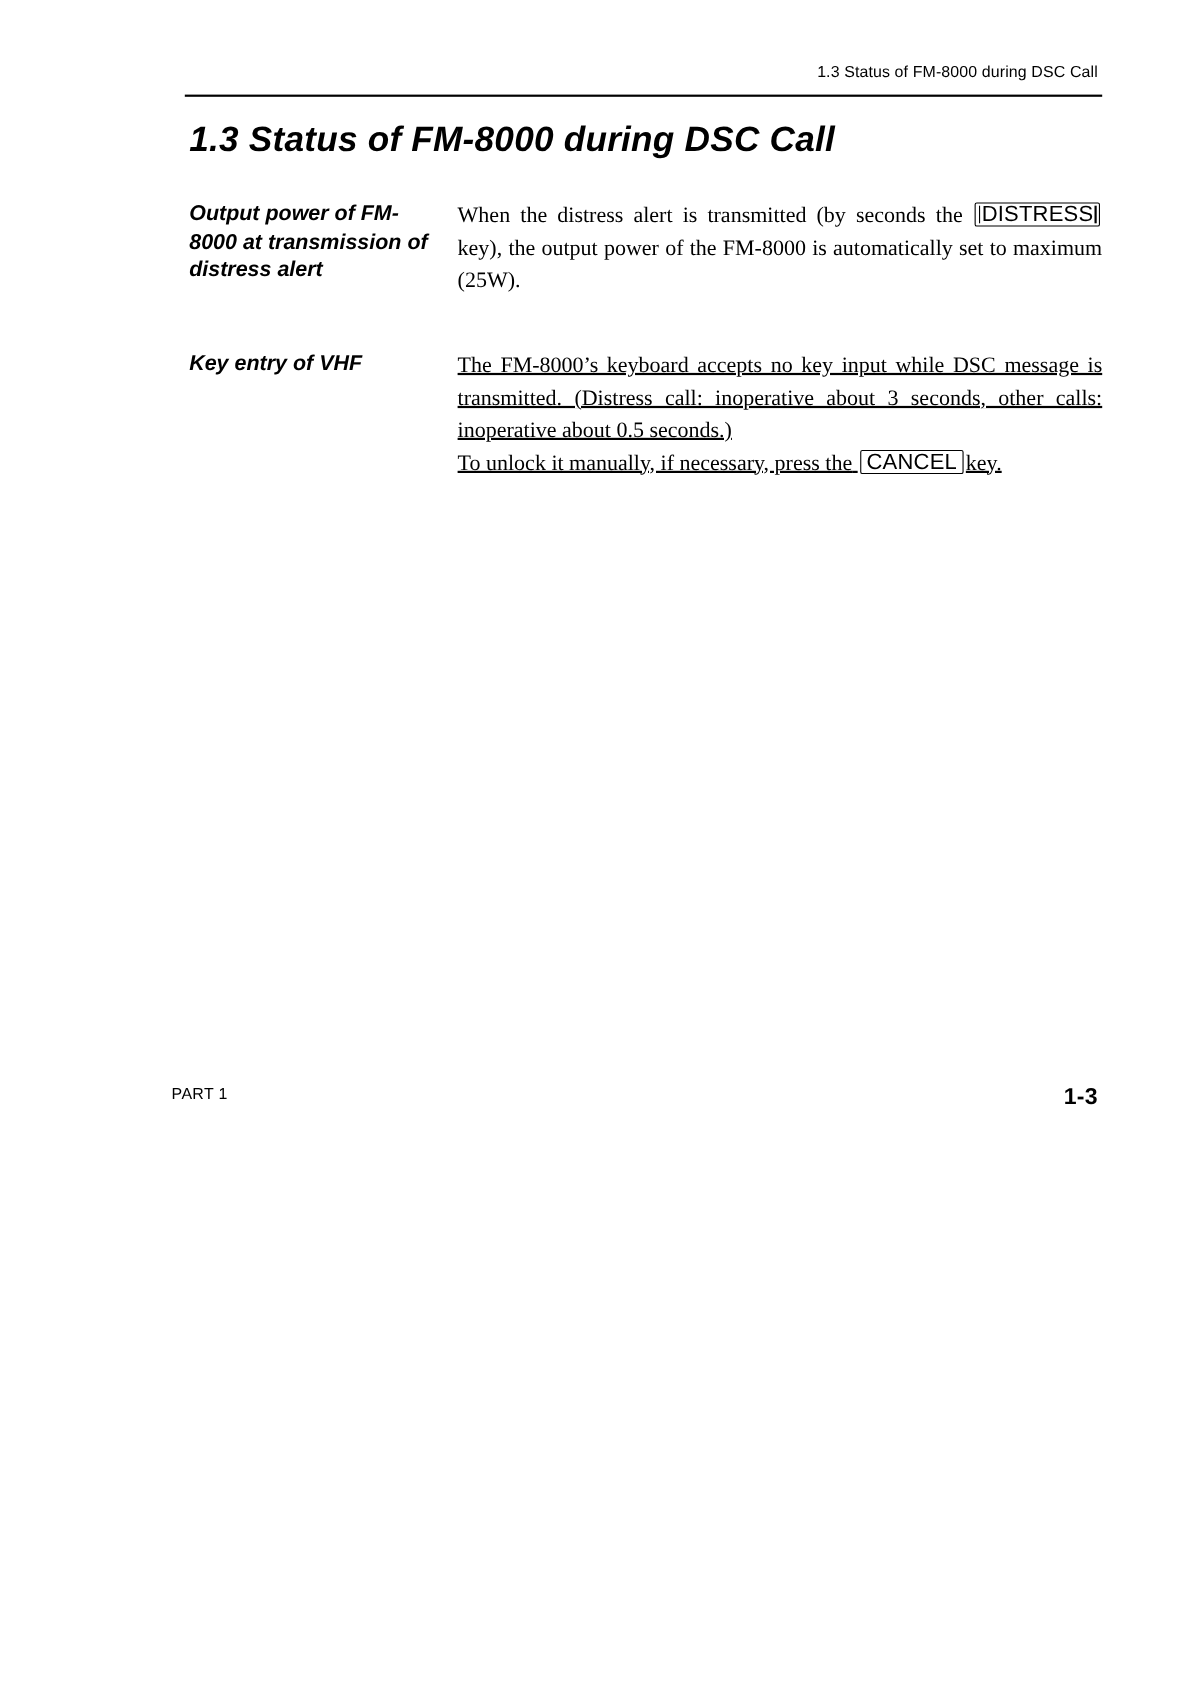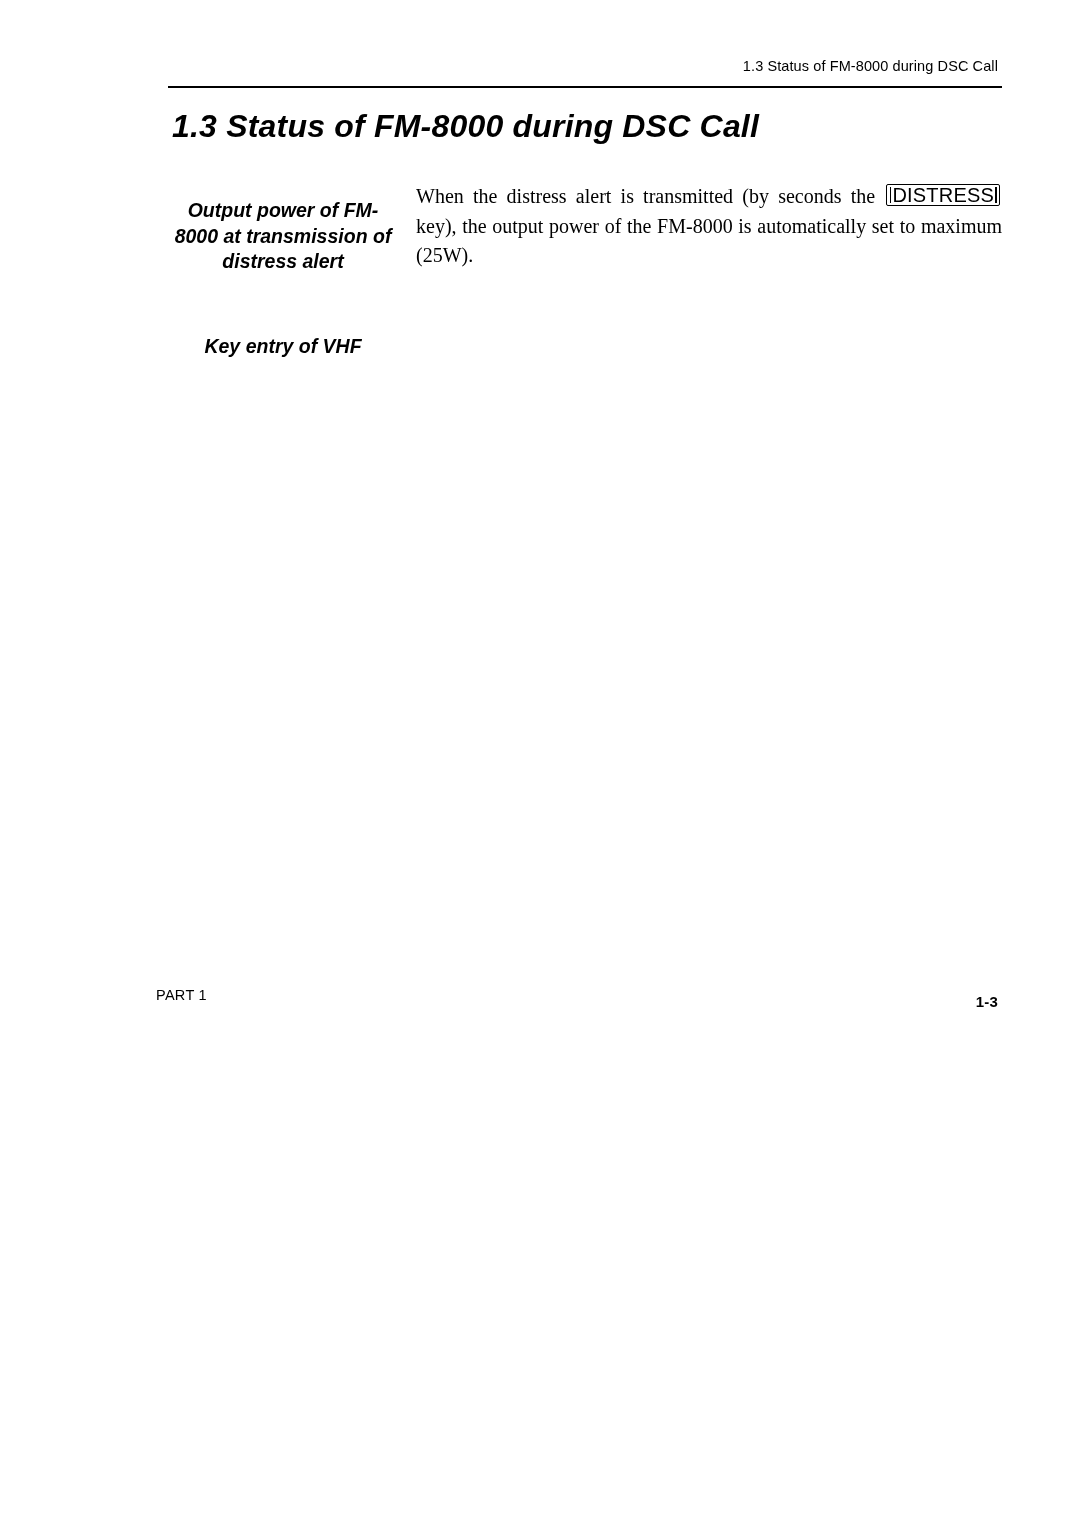--- a/index.html
+++ b/index.html
@@ -53,29 +53,28 @@
 
   
   .block {
     position: absolute;
     left: 172px;
     width: 830px;
   }
   .block .term {
     position: absolute;
     left: 0;
-    top: 16px;
+    top: 0;
     width: 222px;
     font-family: "Liberation Sans", sans-serif;
     font-weight: bold;
     font-style: italic;
     font-size: 19.5px;
     line-height: 25.5px;
     color: #000;
-    text-align: center;
   }
   .block .body {
     margin-left: 244px;
     width: 586px;
     font-family: "Liberation Serif", serif;
     font-size: 20px;
     line-height: 29.5px;
     text-align: justify;
     text-justify: inter-word;
   }
@@ -123,21 +122,21 @@
     font-family: "Liberation Sans", sans-serif;
     font-size: 14.5px;
     letter-spacing: 0.3px;
   }
   .footer-right {
     position: absolute;
     right: 82px;
     bottom: 70px;
     font-family: "Liberation Sans", sans-serif;
     font-weight: bold;
-    font-size: 15px;
+    font-size: 21px;
     letter-spacing: 0.2px;
   }
 </style>
 </head>
 <body>
 
 <div class="page">
 
   <div class="running-header">1.3 Status of FM-8000 during DSC Call</div>
 
@@ -149,20 +148,23 @@
     <div class="term">Output power of FM-8000 at transmission of distress alert</div>
     <div class="body">
       <p><span>When the distress alert is transmitted (by seconds the</span>
         <span class="keycap">DISTRESS</span><span>key), the output power of the FM-8000 is automatically set to maximum (25W).</span></p>
     </div>
   </div>
 
   <div class="block" style="top:318px;text-decoration:underline;">
     <div class="term">Key entry of VHF</div>
     <div class="body">
+      <p>The FM-8000’s keyboard accepts no key input while DSC message is transmitted. (Distress call: inoperative about 3 seconds, other calls: inoperative about 0.5 seconds.)</p>
+      <p><span>To unlock it manually, if necessary, press the</span>
+        <span class="keycap tight">CANCEL</span><span>key.</span></p>
     </div>
   </div>
 
   <div class="footer-left">PART 1</div>
 
   <div class="footer-right">1-3</div>
 
 </div>
 
 </body></html>

